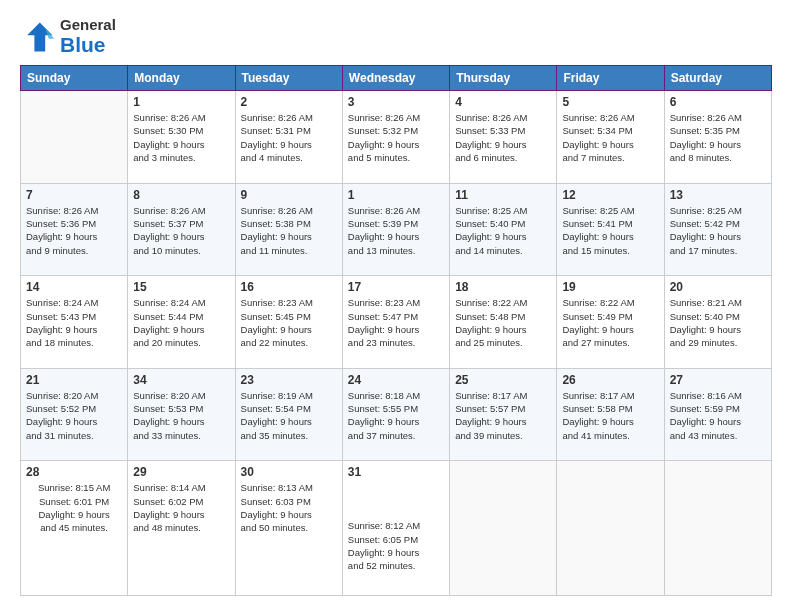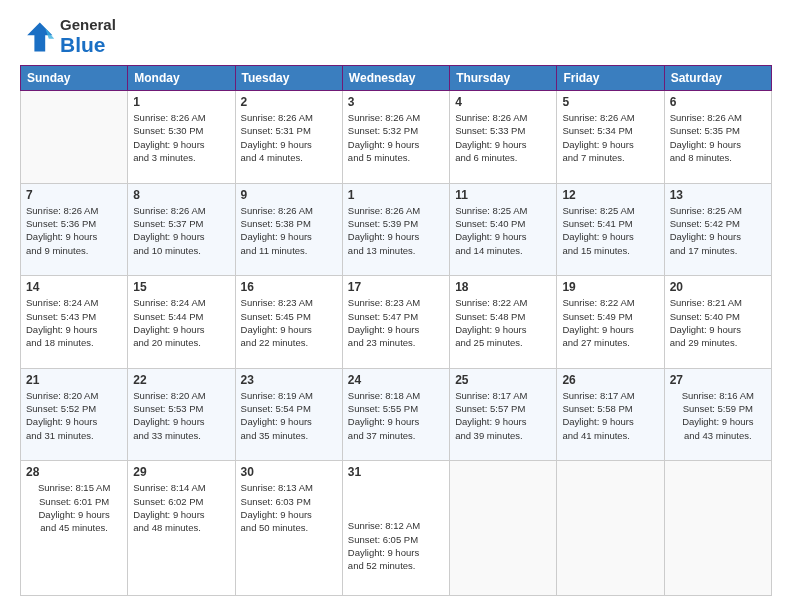--- a/index.html
+++ b/index.html
@@ -267,21 +267,21 @@
         </tr>
         <tr>
           <td>
             <span class="day-number">21</span>
             <div class="day-info" style="white-space: pre-line;">Sunrise: 8:20 AM
 Sunset: 5:52 PM
 Daylight: 9 hours
 and 31 minutes.</div>
           </td>
           <td>
-            <span class="day-number">22</span>
+            <span class="day-number">34</span>
             <div class="day-info" style="white-space: pre-line;">Sunrise: 8:20 AM
 Sunset: 5:53 PM
 Daylight: 9 hours
 and 33 minutes.</div>
           </td>
           <td>
             <span class="day-number">23</span>
             <div class="day-info" style="white-space: pre-line;">Sunrise: 8:19 AM
 Sunset: 5:54 PM
 Daylight: 9 hours
@@ -303,21 +303,21 @@
           </td>
           <td>
             <span class="day-number">26</span>
             <div class="day-info" style="white-space: pre-line;">Sunrise: 8:17 AM
 Sunset: 5:58 PM
 Daylight: 9 hours
 and 41 minutes.</div>
           </td>
           <td>
             <span class="day-number">27</span>
-            <div class="day-info" style="white-space: pre-line; text-align: center;">Sunrise: 8:16 AM
+            <div class="day-info" style="white-space: pre-line;">Sunrise: 8:16 AM
 Sunset: 5:59 PM
 Daylight: 9 hours
 and 43 minutes.</div>
           </td>
         </tr>
         <tr>
           <td>
             <span class="day-number">28</span>
             <div class="day-info" style="white-space: pre-line; text-align: center;">Sunrise: 8:15 AM
 Sunset: 6:01 PM

